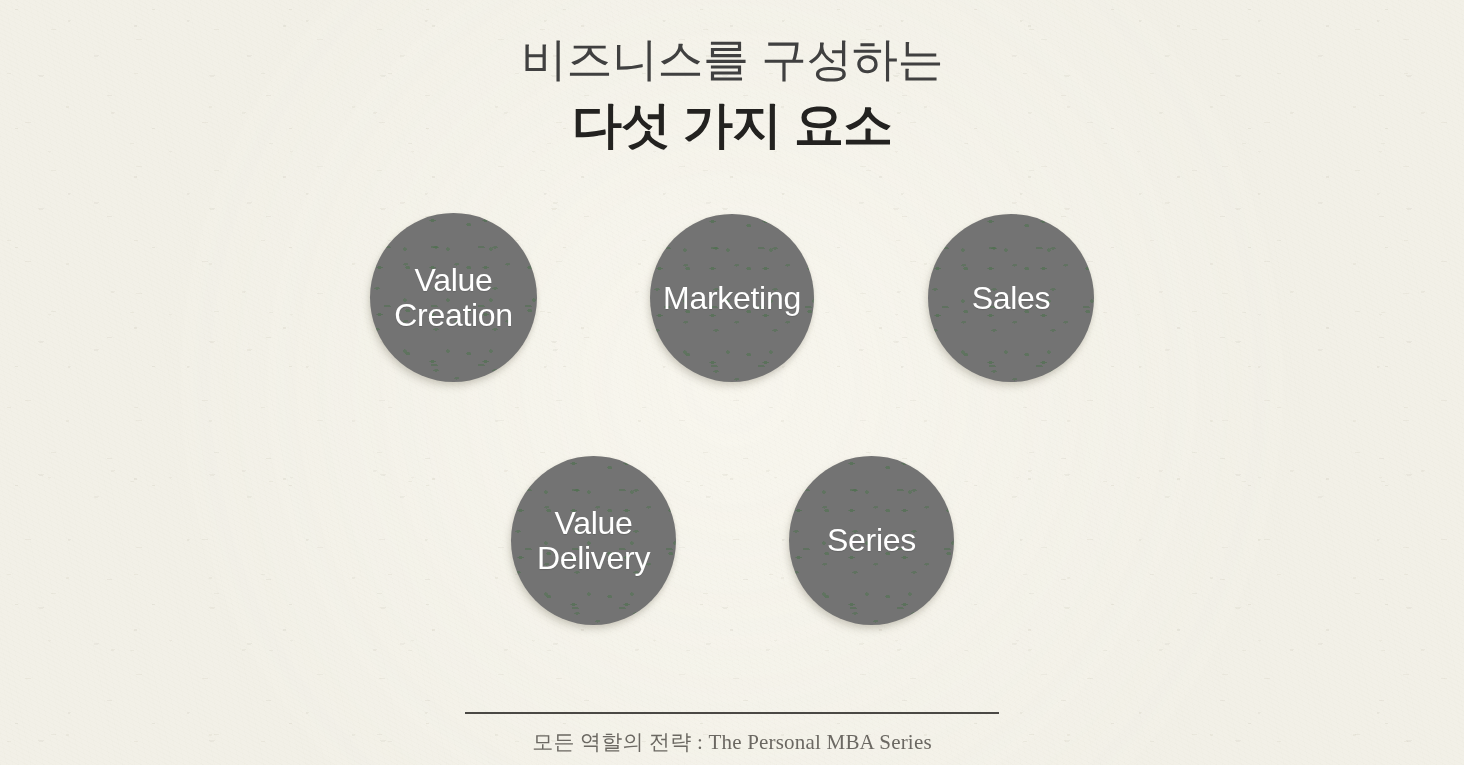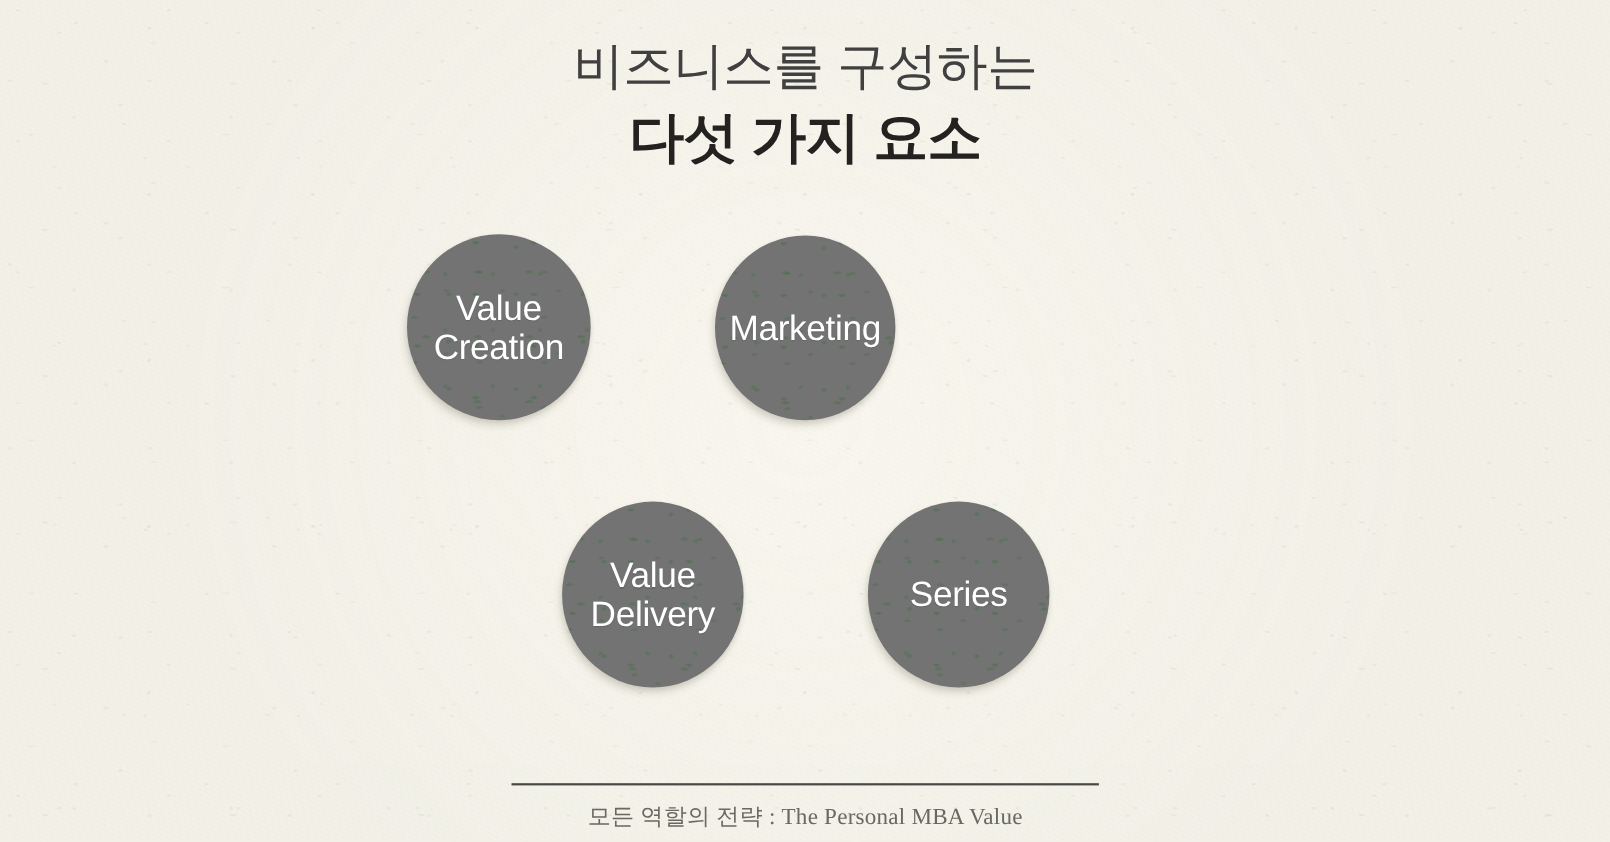--- a/index.html
+++ b/index.html
@@ -175,28 +175,31 @@
 
   <div class="circle" id="circle-value-creation">
     <span class="circle-label">Value
 Creation</span>
   </div>
 
   <div class="circle" id="circle-marketing">
     <span class="circle-label">Marketing</span>
   </div>
 
+  <div class="circle" id="circle-sales">
+    <span class="circle-label">Sales</span>
+  </div>
 
   <div class="circle" id="circle-value-delivery">
     <span class="circle-label">Value
 Delivery</span>
   </div>
 
   <div class="circle" id="circle-finance">
     <span class="circle-label">Series</span>
   </div>
 
   <div class="footer">
     <div class="footer-divider"></div>
-    <div class="footer-text">모든 역할의 전략 : The Personal MBA Value</div>
+    <div class="footer-text">모든 역할의 전략 : The Personal MBA Series</div>
   </div>
 
 </div>
 
 </body></html>

